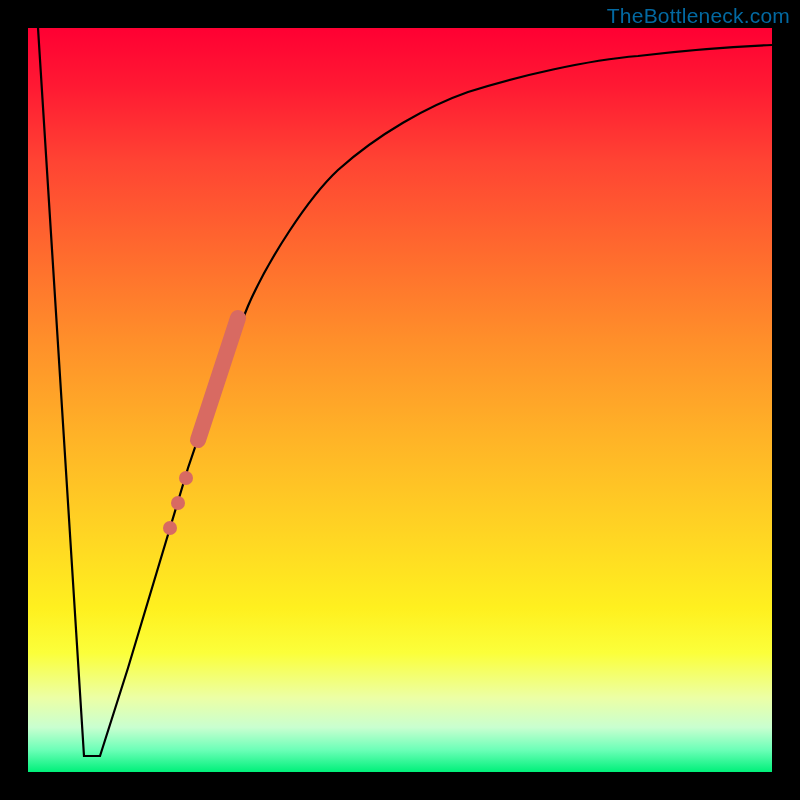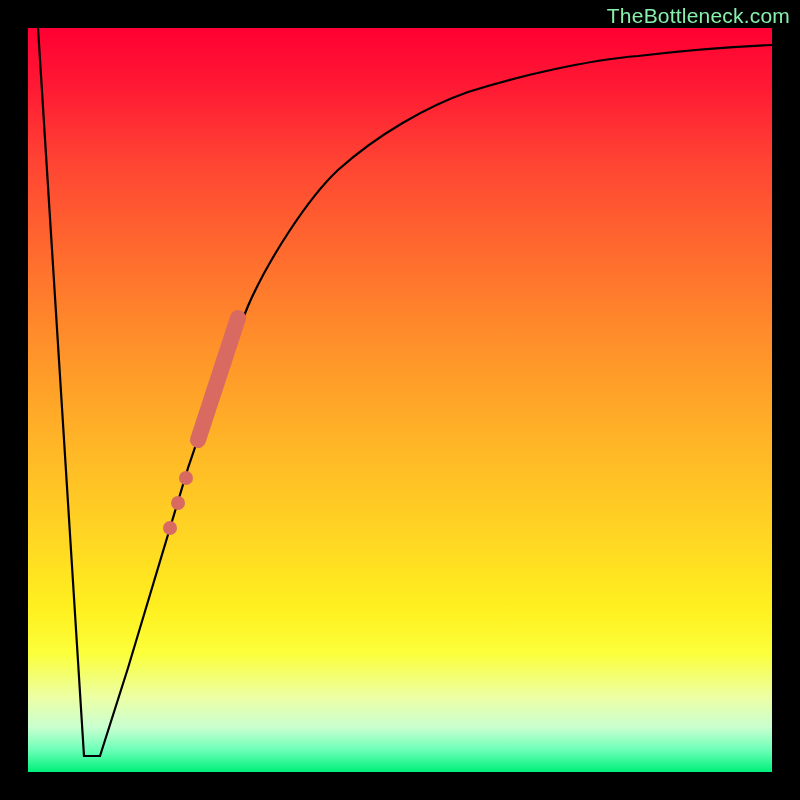--- a/index.html
+++ b/index.html
@@ -44,21 +44,21 @@
       #6dffb8 97%,
       #00f07a 100%
     );
   }
   .watermark {
     position: absolute;
     top: 4px;
     right: 10px;
     font-size: 21px;
     font-weight: 500;
-    color: #86efac;
+    color: #0369a1;
     letter-spacing: 0.2px;
     user-select: none;
   }
   svg.curve {
     position: absolute;
     inset: 0;
   }
 </style>
 </head>
 <body>

